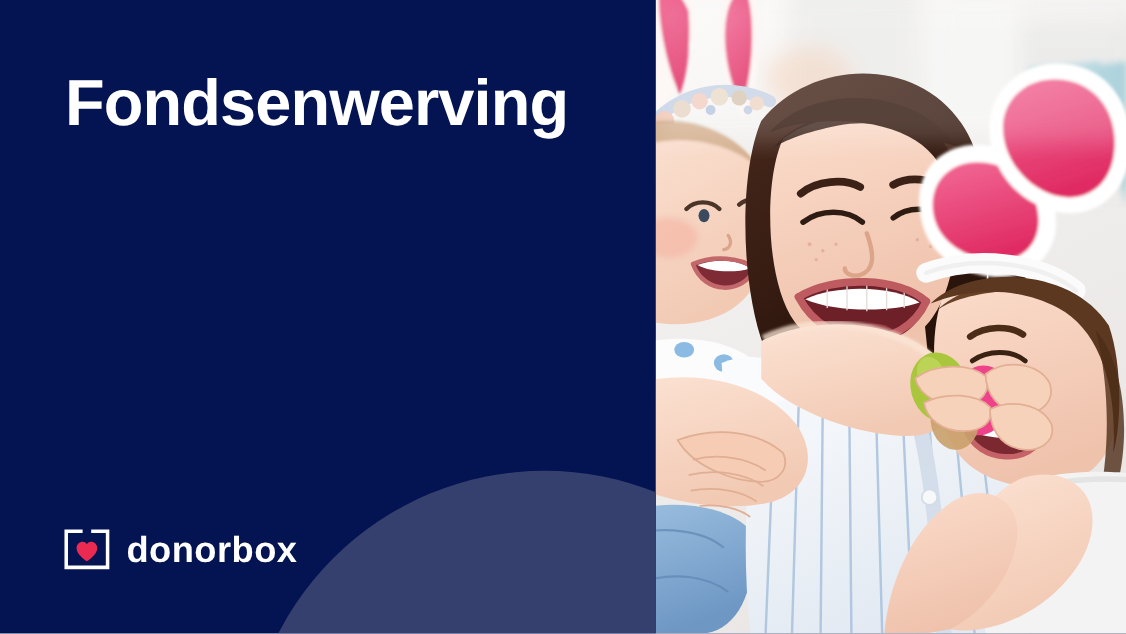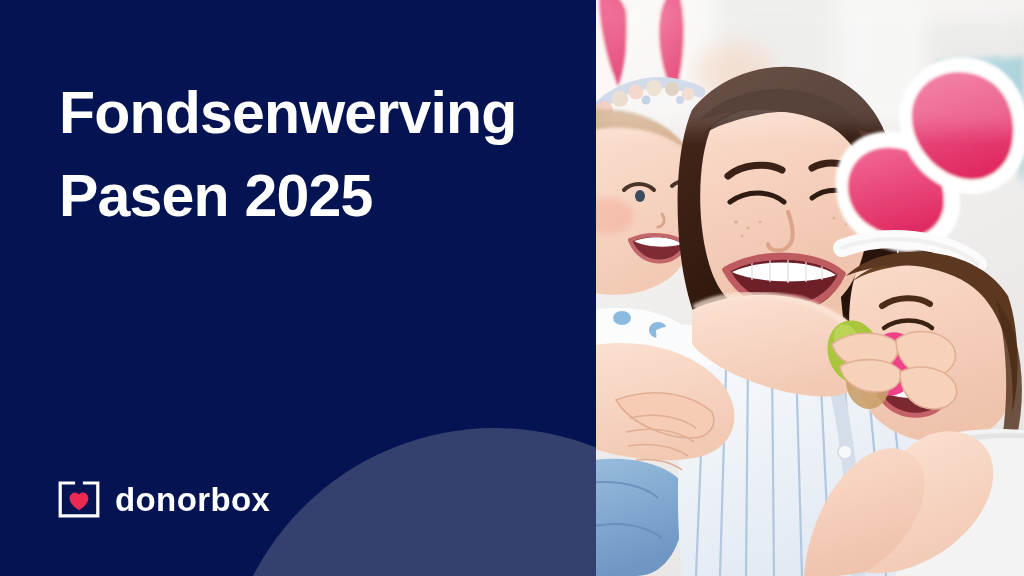--- a/index.html
+++ b/index.html
@@ -53,21 +53,20 @@
   }
   .title-line {
     display: block;
     color: #ffffff;
     font-family: "Liberation Sans", sans-serif;
     font-weight: bold;
     font-size: 59px;
     line-height: 64px;
     letter-spacing: -0.8px;
     white-space: nowrap;
-    margin-top: 19px;
   }
 
   
   .logo {
     position: absolute;
     left: 57px;
     bottom: 55px;
     z-index: 3;
     display: flex;
     align-items: center;
@@ -105,21 +104,20 @@
 <body>
 
 <div class="banner">
 
   <div class="left-panel">
     <div class="decor-circle"></div>
   </div>
 
   <div class="title-block">
     <span class="title-line">Fondsenwerving</span>
-    <span class="title-line">Pasen 2025</span>
   </div>
 
   <div class="logo">
     <span class="logo-mark">
       <svg class="logo-mark" viewBox="0 0 44 44" xmlns="http://www.w3.org/2000/svg" aria-hidden="true">
 
         <path d="M3.2 6 L16.5 6 M27.5 6 L40.8 6 M3.2 6 L3.2 38.8 L40.8 38.8 L40.8 6" fill="none" stroke="#FFFFFF" stroke-width="3.2" stroke-linecap="square"></path>
 
         <path d="M22 33.2
                  C22 33.2 12.6 27.6 12.6 21.4

